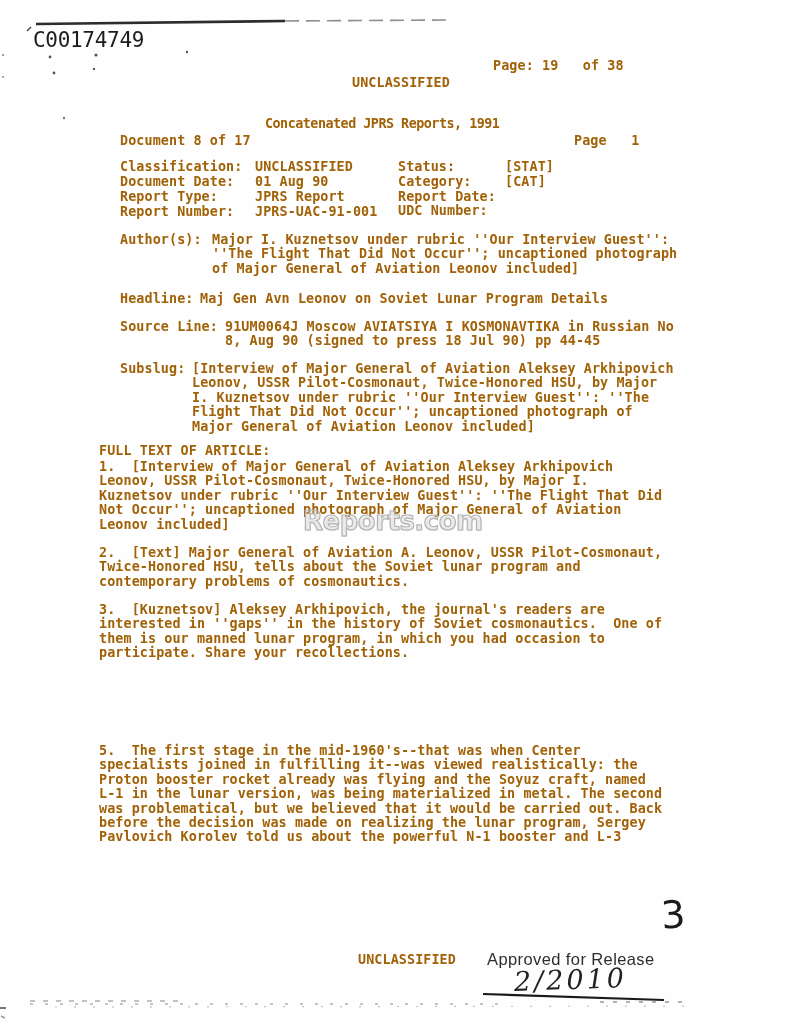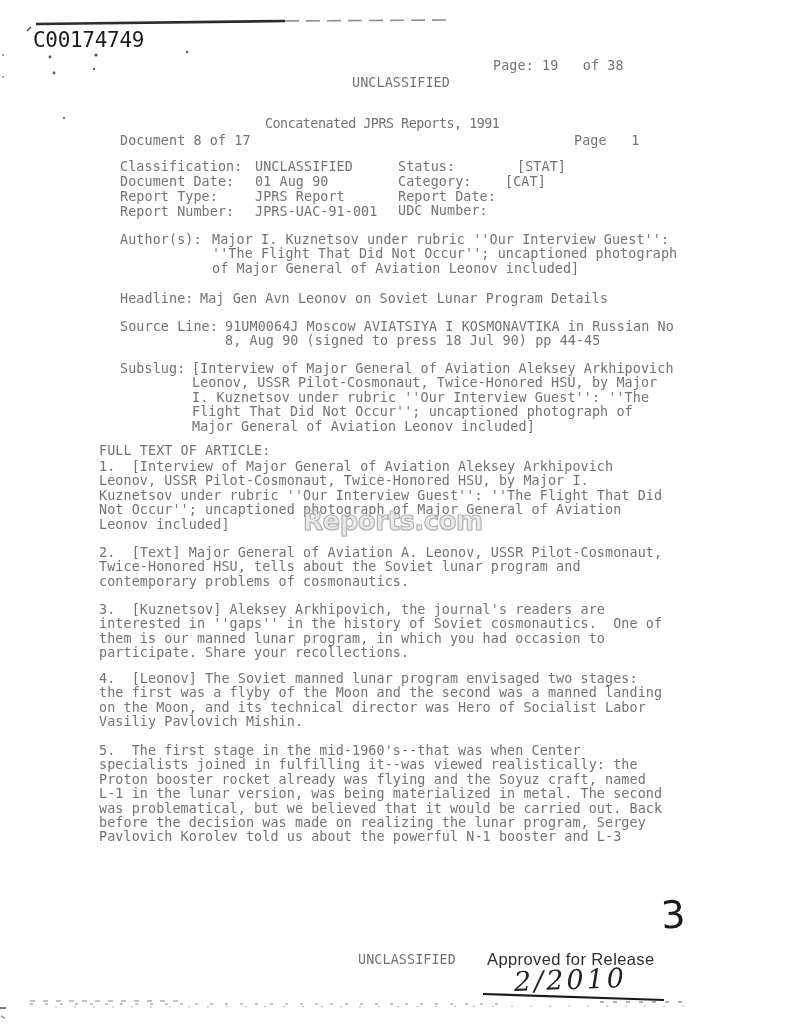--- a/index.html
+++ b/index.html
@@ -2,22 +2,22 @@
 <html><head>
 <meta charset="utf-8">
 <style>
   html,body{margin:0;padding:0;background:#ffffff;}
   .page{
     position:relative;width:684px;height:1035px;background:#fefefe;
     overflow:hidden;font-family:"DejaVu Sans Mono",monospace;
   }
   
   .t{
-    position:absolute;white-space:pre;font-weight:400;
-    font-size:13.4px;line-height:14.4px;color:#737373;letter-spacing:.1px;
+    position:absolute;white-space:pre;font-weight:700;
+    font-size:13.4px;line-height:14.4px;color:#a16207;letter-spacing:.1px;
   }
   .title{letter-spacing:-.5px;}
   
   .docid{
     position:absolute;left:33px;top:28px;font-family:"DejaVu Sans Mono",monospace;
     font-size:21px;font-weight:400;letter-spacing:-.3px;color:#1c1c1c;
   }
   
   .watermark{
     position:absolute;left:303px;top:506px;z-index:5;
@@ -53,21 +53,21 @@
   <div class="t" style="left:493px;top:59px;">Page: 19   of 38</div>
   <div class="t" style="left:352px;top:76px;">UNCLASSIFIED</div>
   <div class="t title" style="left:265px;top:117px;">Concatenated JPRS Reports, 1991</div>
   <div class="t" style="left:120px;top:134px;">Document 8 of 17</div>
   <div class="t" style="left:574px;top:134px;">Page   1</div>
 
   <div>
     <span class="t" style="left:120px;top:160px;">Classification:</span>
     <span class="t" style="left:255px;top:160px;">UNCLASSIFIED</span>
     <span class="t" style="left:398px;top:160px;">Status:</span>
-    <span class="t" style="left:517px;top:160px;text-align:center;">[STAT]</span>
+    <span class="t" style="left:505px;top:160px;text-align:center;">[STAT]</span>
 
     <span class="t" style="left:120px;top:175px;">Document Date:</span>
     <span class="t" style="left:255px;top:175px;">01 Aug 90</span>
     <span class="t" style="left:398px;top:175px;">Category:</span>
     <span class="t" style="left:505px;top:175px;">[CAT]</span>
 
     <span class="t" style="left:120px;top:190px;">Report Type:</span>
     <span class="t" style="left:255px;top:190px;">JPRS Report</span>
     <span class="t" style="left:398px;top:190px;">Report Date:</span>
     <span class="t" style="left:505px;top:190px;"></span>
@@ -103,24 +103,20 @@
 Kuznetsov under rubric ''Our Interview Guest'': ''The Flight That Did
 Not Occur''; uncaptioned photograph of Major General of Aviation
 Leonov included]</div>
   <div class="t" style="left:99px;top:546px;">2.  [Text] Major General of Aviation A. Leonov, USSR Pilot-Cosmonaut,
 Twice-Honored HSU, tells about the Soviet lunar program and
 contemporary problems of cosmonautics.</div>
   <div class="t" style="left:99px;top:603px;">3.  [Kuznetsov] Aleksey Arkhipovich, the journal's readers are
 interested in ''gaps'' in the history of Soviet cosmonautics.  One of
 them is our manned lunar program, in which you had occasion to
 participate. Share your recollections.</div>
-  <div class="t" style="left:99px;top:672px;">4.  [Leonov] The Soviet manned lunar program envisaged two stages:
-the first was a flyby of the Moon and the second was a manned landing
-on the Moon, and its technical director was Hero of Socialist Labor
-Vasiliy Pavlovich Mishin.</div>
   <div class="t" style="left:99px;top:744px;">5.  The first stage in the mid-1960's--that was when Center
 specialists joined in fulfilling it--was viewed realistically: the
 Proton booster rocket already was flying and the Soyuz craft, named
 L-1 in the lunar version, was being materialized in metal. The second
 was problematical, but we believed that it would be carried out. Back
 before the decision was made on realizing the lunar program, Sergey
 Pavlovich Korolev told us about the powerful N-1 booster and L-3</div>
 
   <div class="watermark">Reports.com</div>
 

